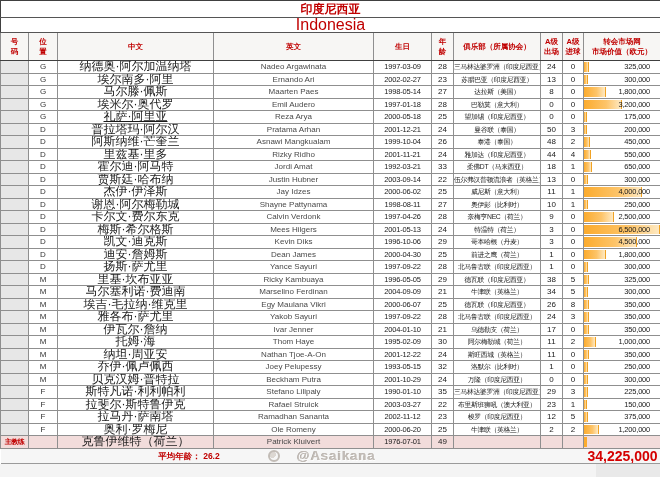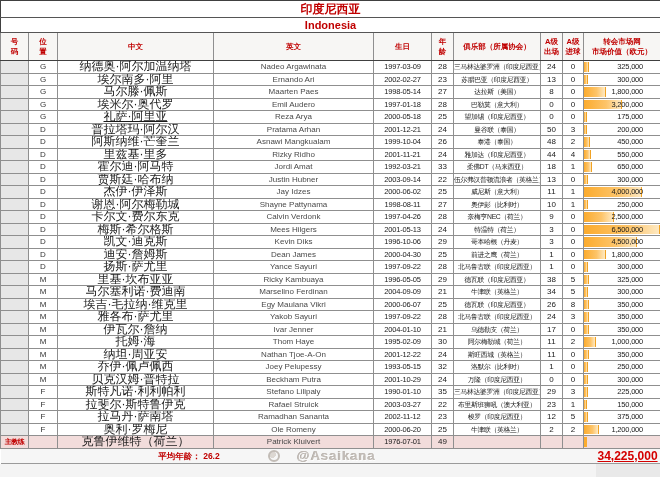--- a/index.html
+++ b/index.html
@@ -5,44 +5,44 @@
   html,body{margin:0;padding:0;}
   body{width:660px;height:477px;overflow:hidden;background:#e9e9e9;
        font-family:"Liberation Sans","DejaVu Sans",sans-serif;}
   .sheet{position:relative;width:596px;height:477px;background:#f4f4f4;}
   table{width:660px;border-collapse:collapse;table-layout:fixed;background:#ffffff;}
   td,th{border:1px solid #8f8f8f;padding:0;margin:0;overflow:hidden;white-space:nowrap;
         font-size:8px;line-height:11.5px;height:11.5px;text-align:center;font-weight:normal;color:#1a1a1a;}
   tr.title-row th{border:none;border-left:1.5px solid #404040;border-right:1.5px solid #404040;}
   .t-zh{font-size:12px;font-weight:bold;color:#c00000;height:16px;line-height:16px;
         border-top:1.5px solid #404040 !important;border-bottom:1.5px solid #555 !important;}
-  .t-en{font-size:11px;font-weight:bold;color:#c00000;height:14px;line-height:14px;
+  .t-en{font-size:16px;font-weight:normal;color:#c00000;height:14px;line-height:14px;
         border-bottom:1.5px solid #555 !important;}
   tr.head-row th{font-size:7.5px;line-height:10px;font-weight:bold;color:#c00000;
         height:27px;background:#f7f6f4;white-space:pre-line;border-bottom:1.5px solid #404040;}
   td.c-num{background:#e7e7e7;}
   td.c-pos{color:#333;}
   td.c-zh{font-size:12px;}
   td.c-zh.u{text-decoration:underline;}
   td.c-en{color:#4a4a4a;}
   td.c-dob{font-size:7.5px;letter-spacing:-0.2px;}
   td.c-club{font-size:6.8px;letter-spacing:-0.3px;}
   td.c-val{position:relative;text-align:right;}
-  td.c-val .num{position:relative;z-index:2;padding-right:17px;font-size:7.5px;letter-spacing:-0.2px;margin-top:27px;}
+  td.c-val .num{position:relative;z-index:2;padding-right:10px;font-size:7.5px;letter-spacing:-0.2px;margin-top:27px;}
   .bar{position:absolute;left:0;top:1px;bottom:1px;z-index:1;
        background:linear-gradient(to right,#fbab2e 0%,#fdc469 60%,#fee9c2 100%);
        border-right:1px solid #f0a224;}
   tr.coach-row td{background:#f2dcdb;}
   tr.coach-row td.c-num{background:#f2dcdb;color:#c00000;font-weight:bold;font-size:7px;letter-spacing:-0.5px;}
   .mini-bar{position:absolute;left:0;top:1px;bottom:1px;width:3px;z-index:1;
        background:#fbab2e;}
   tr.summary-row td{border:none;background:#f6f6f6;height:14px;line-height:14px;
        border-top:1px solid #8f8f8f;border-bottom:1.5px solid #9a9a9a;}
   td.s-left{text-align:center;color:#c00000;font-weight:bold;font-size:8.5px;padding-left:4px;}
-  td.s-total{text-align:right;color:#d40000;font-weight:bold;font-size:12px;padding-right:3px;text-decoration:underline;}
+  td.s-total{text-align:right;color:#d40000;font-weight:bold;font-size:14px;padding-right:3px;}
   .watermark{position:absolute;left:268px;top:448px;z-index:5;display:flex;align-items:center;gap:17px;
        color:#b9b2ac;font-size:13px;font-weight:bold;letter-spacing:1px;
        text-shadow:0.5px 0.5px 0 #ffffff, -0.5px -0.5px 0 #9a938d;opacity:0.85;}
   .wm-logo{width:12px;height:12px;border-radius:50%;border:2px solid #b9b2ac;box-sizing:border-box;
        background:radial-gradient(circle at 35% 35%, #d8d2cc 0 3px, transparent 3px);}
 </style>
 </head>
 <body>
 
 <div class="sheet">

